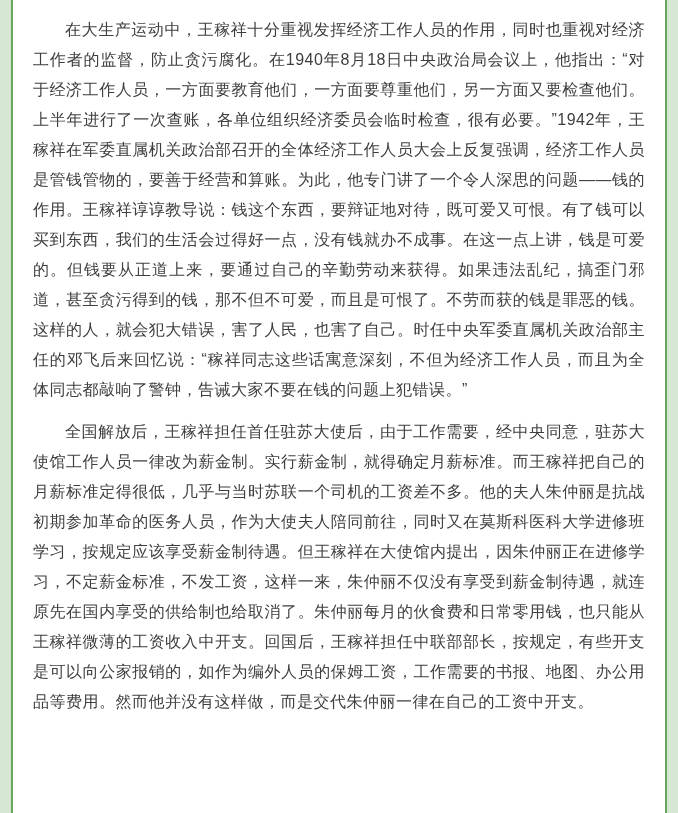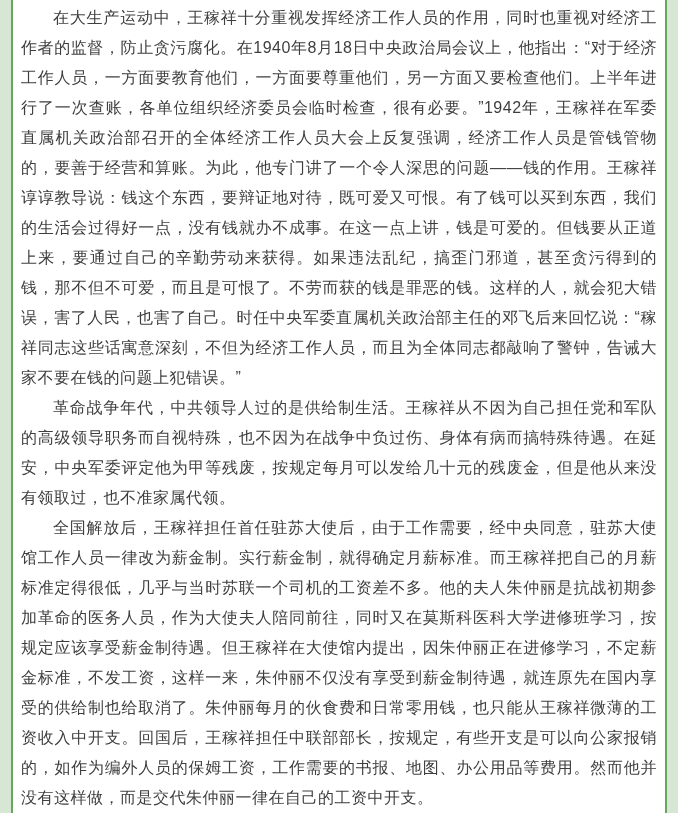--- a/index.html
+++ b/index.html
@@ -27,28 +27,27 @@
     background: #ffffff;
     padding: 3px 8px 0 8px;
     color: #3e3e3e;
     font-size: 16px;
     line-height: 30px;
     text-align: justify;
     letter-spacing: 0.5px;
     overflow: hidden;
   }
   .content p {
-    margin: 0;
+    margin: 12px;
     text-indent: 2em;
   }
 </style>
 </head>
 <body>
 
 <div class="page">
   <div class="margin-strip left"></div>
   <div class="content">
     <p>在大生产运动中，王稼祥十分重视发挥经济工作人员的作用，同时也重视对经济工作者的监督，防止贪污腐化。在1940年8月18日中央政治局会议上，他指出：“对于经济工作人员，一方面要教育他们，一方面要尊重他们，另一方面又要检查他们。上半年进行了一次查账，各单位组织经济委员会临时检查，很有必要。”1942年，王稼祥在军委直属机关政治部召开的全体经济工作人员大会上反复强调，经济工作人员是管钱管物的，要善于经营和算账。为此，他专门讲了一个令人深思的问题——钱的作用。王稼祥谆谆教导说：钱这个东西，要辩证地对待，既可爱又可恨。有了钱可以买到东西，我们的生活会过得好一点，没有钱就办不成事。在这一点上讲，钱是可爱的。但钱要从正道上来，要通过自己的辛勤劳动来获得。如果违法乱纪，搞歪门邪道，甚至贪污得到的钱，那不但不可爱，而且是可恨了。不劳而获的钱是罪恶的钱。这样的人，就会犯大错误，害了人民，也害了自己。时任中央军委直属机关政治部主任的邓飞后来回忆说：“稼祥同志这些话寓意深刻，不但为经济工作人员，而且为全体同志都敲响了警钟，告诫大家不要在钱的问题上犯错误。”</p>
-    <p>革命战争年代，中共领导人过的是供给制生活。王稼祥从不因为自己担任党和军队的高级领导职务而自视特殊，也不因为在战争中负过伤、身体有病而搞特殊待遇。在延安，中央军委评定他为甲等残废，按规定每月可以发给几十元的残废金，但是他从来没有领取过，也不准家属代领。</p>
     <p>全国解放后，王稼祥担任首任驻苏大使后，由于工作需要，经中央同意，驻苏大使馆工作人员一律改为薪金制。实行薪金制，就得确定月薪标准。而王稼祥把自己的月薪标准定得很低，几乎与当时苏联一个司机的工资差不多。他的夫人朱仲丽是抗战初期参加革命的医务人员，作为大使夫人陪同前往，同时又在莫斯科医科大学进修班学习，按规定应该享受薪金制待遇。但王稼祥在大使馆内提出，因朱仲丽正在进修学习，不定薪金标准，不发工资，这样一来，朱仲丽不仅没有享受到薪金制待遇，就连原先在国内享受的供给制也给取消了。朱仲丽每月的伙食费和日常零用钱，也只能从王稼祥微薄的工资收入中开支。回国后，王稼祥担任中联部部长，按规定，有些开支是可以向公家报销的，如作为编外人员的保姆工资，工作需要的书报、地图、办公用品等费用。然而他并没有这样做，而是交代朱仲丽一律在自己的工资中开支。</p>
   </div>
   <div class="margin-strip right"></div>
 </div>
 
 </body></html>

